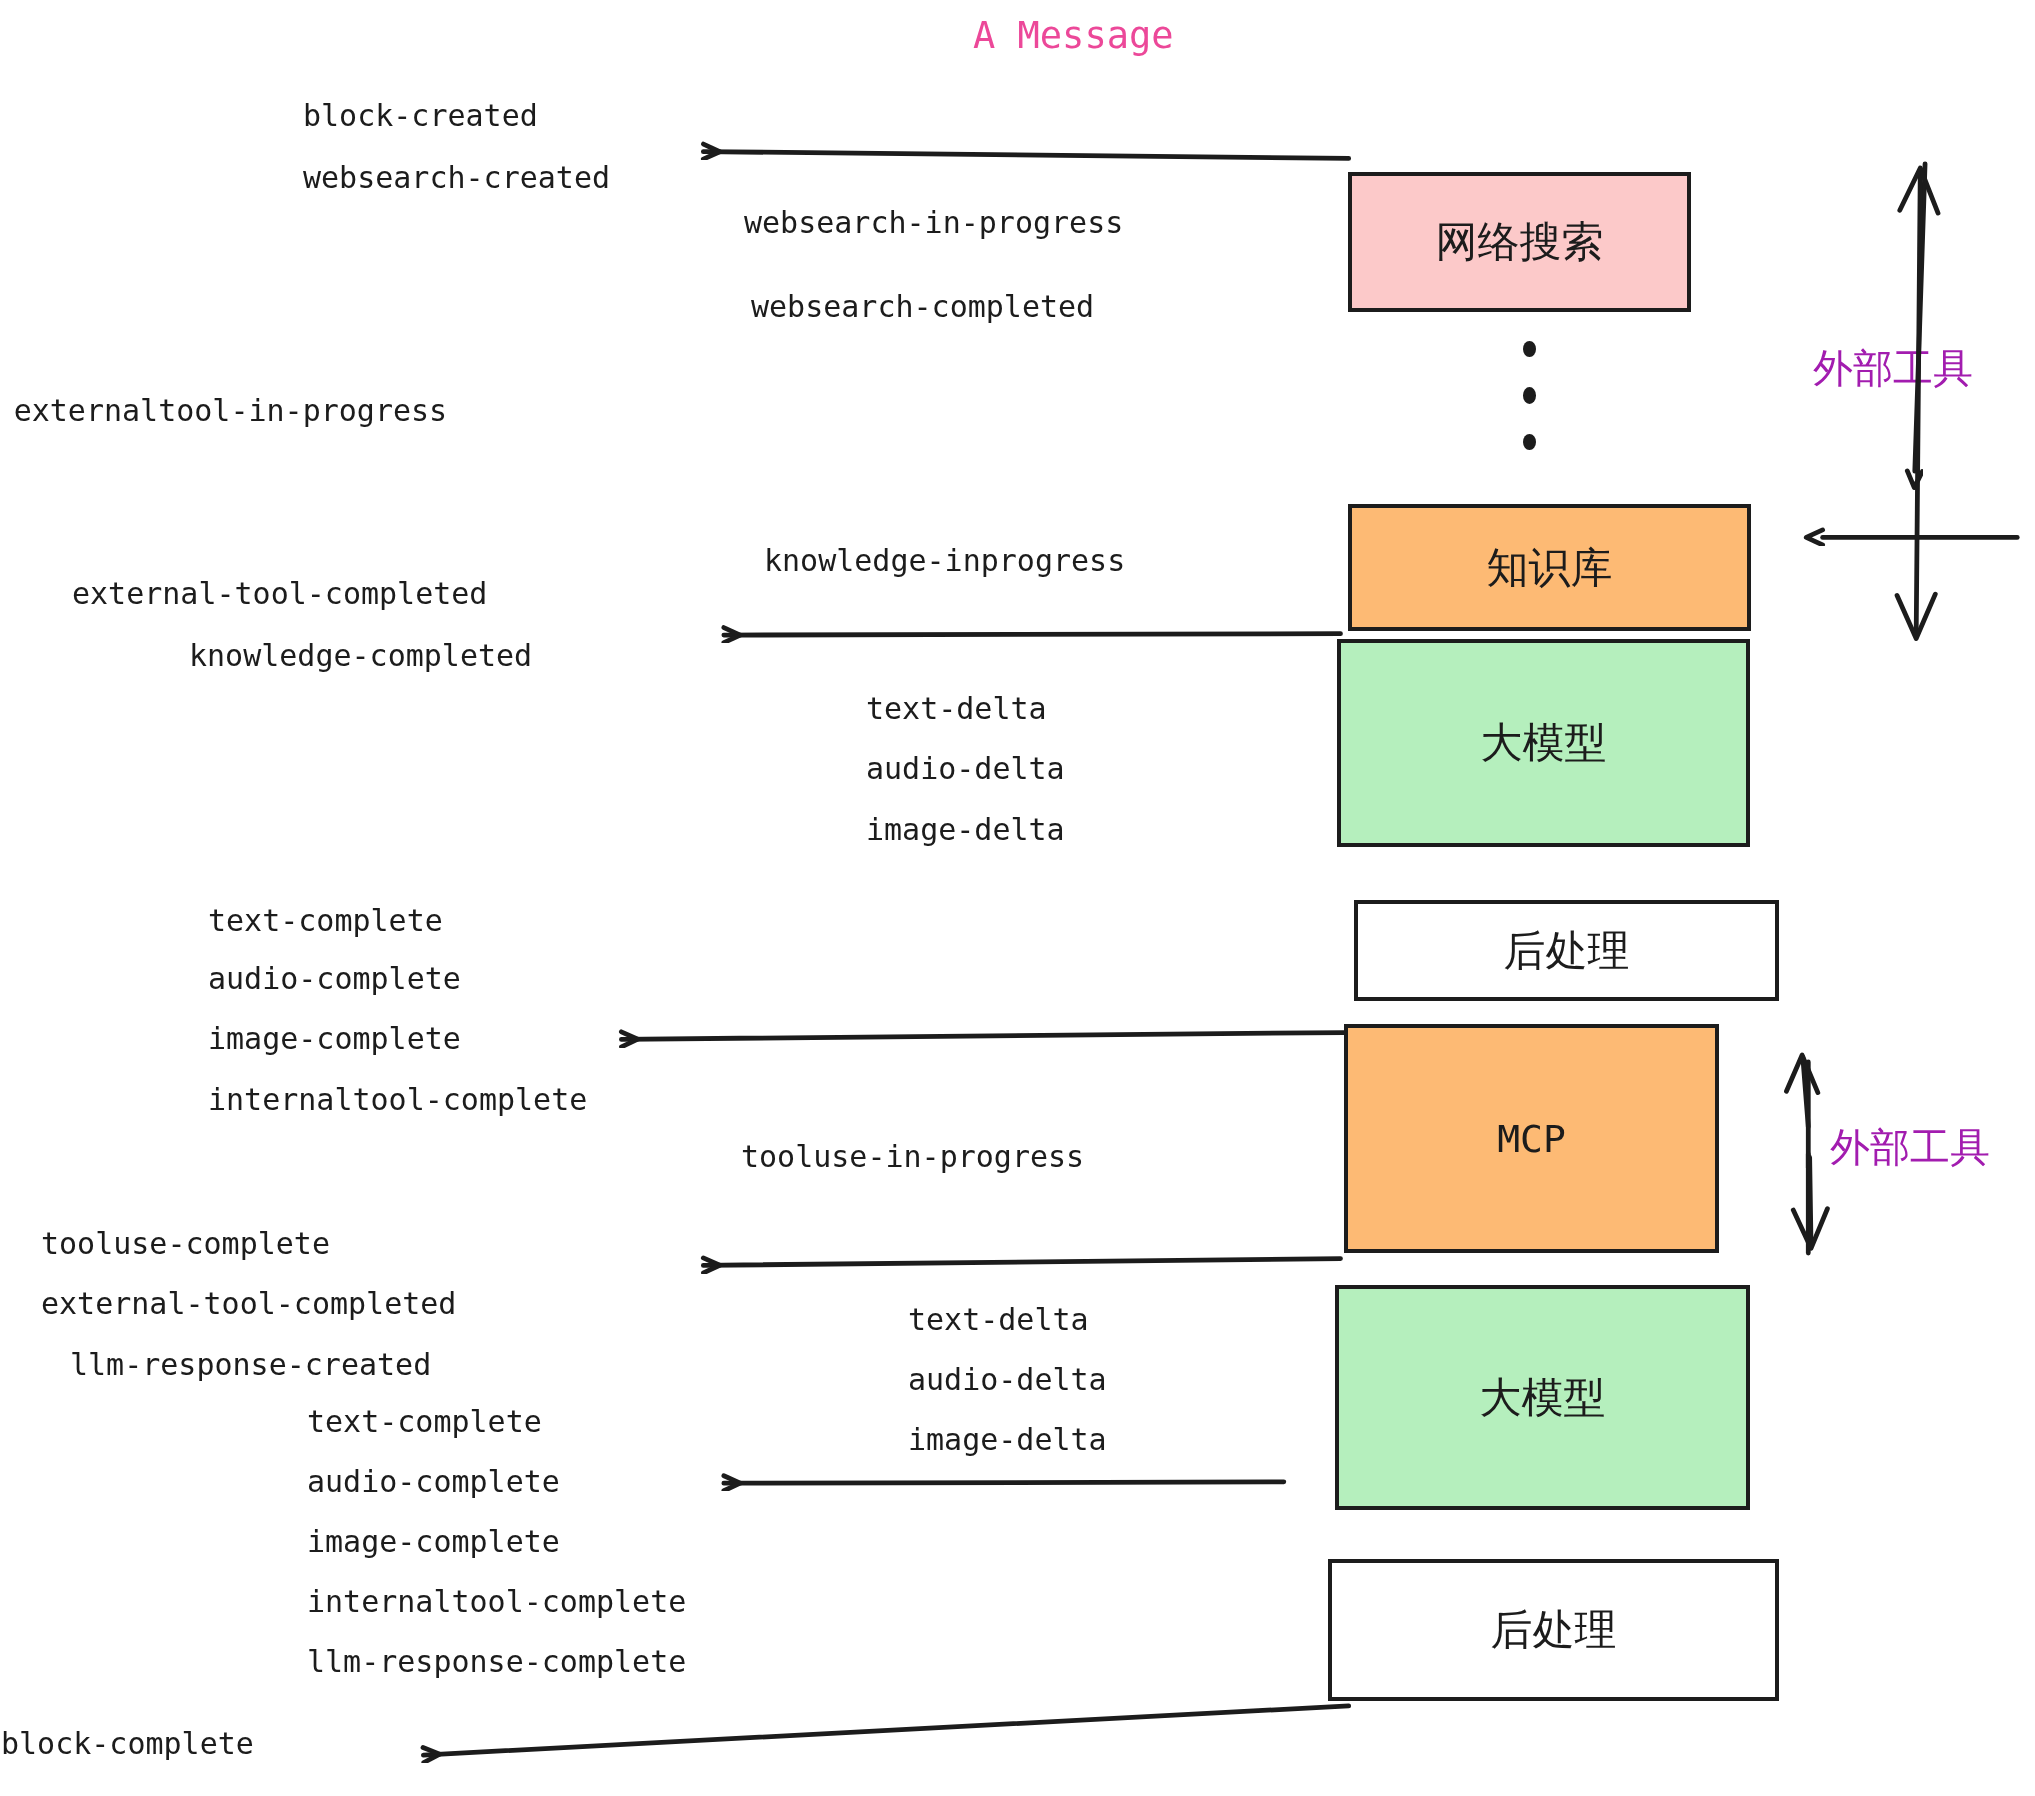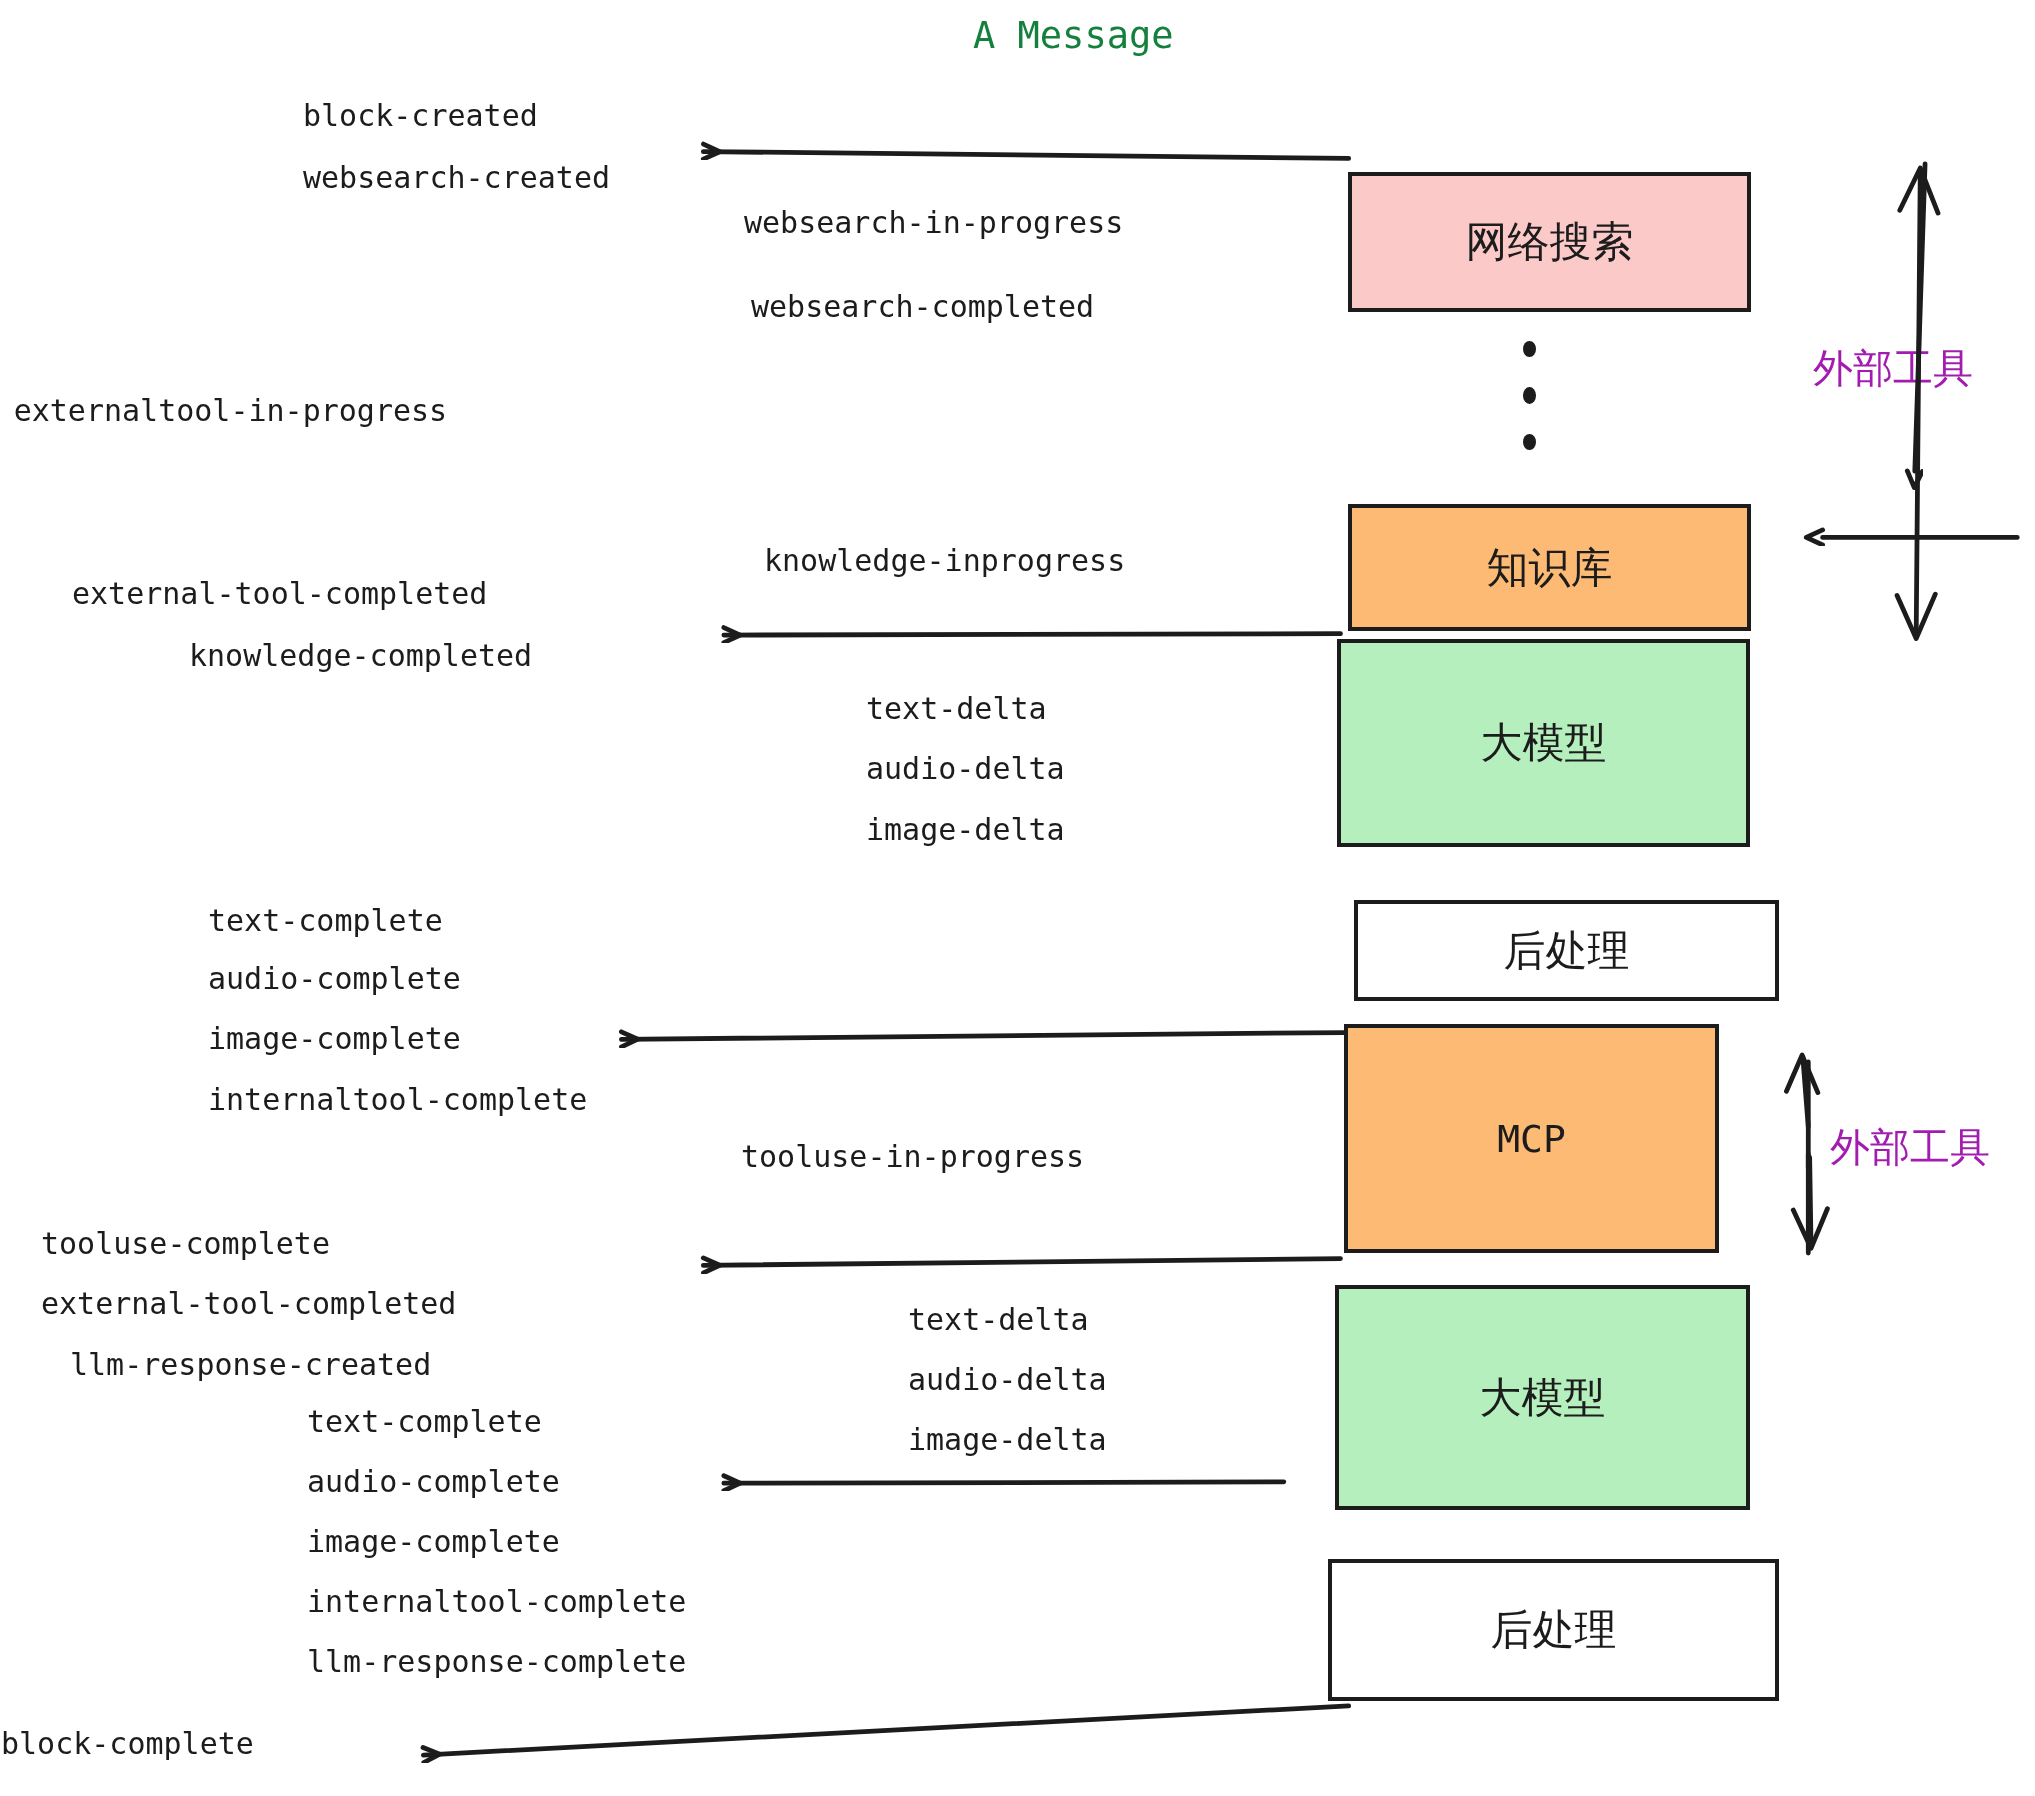--- a/index.html
+++ b/index.html
@@ -13,21 +13,21 @@
     line-height:1;
     color:#1c1c1c;
     white-space:pre;
     letter-spacing:0px;
   }
 
   .title{
     position:absolute;
     font-family:"DejaVu Sans Mono","Liberation Mono",monospace;
     font-size:37px;
-    color:#15803d;
+    color:#ec4899;
     white-space:pre;
     text-align:right;
   }
 
   .box{
     position:absolute;
     border:4.8px solid #1c1c1c;
     box-sizing:border-box;
     display:flex;
     align-items:center;
@@ -57,21 +57,21 @@
     white-space:pre;
   }
 </style>
 </head>
 <body>
 
 <div id="stage">
 
   <div class="title" style="left:973px;top:13.7px;">A Message</div>
 
-  <div class="box" style="left:1348px;top:172px;width:403px;height:140px;background:#fcc9c9;">
+  <div class="box" style="left:1348px;top:172px;width:343px;height:140px;background:#fcc9c9;">
     <span>网络搜索</span>
   </div>
 
   <div class="dots" style="left:1522px;top:341px;width:15px;height:109px;">
     <i></i>
     <i></i>
     <i></i>
   </div>
 
   <div class="box" style="left:1348px;top:504px;width:403px;height:127px;background:#fdba74;">

